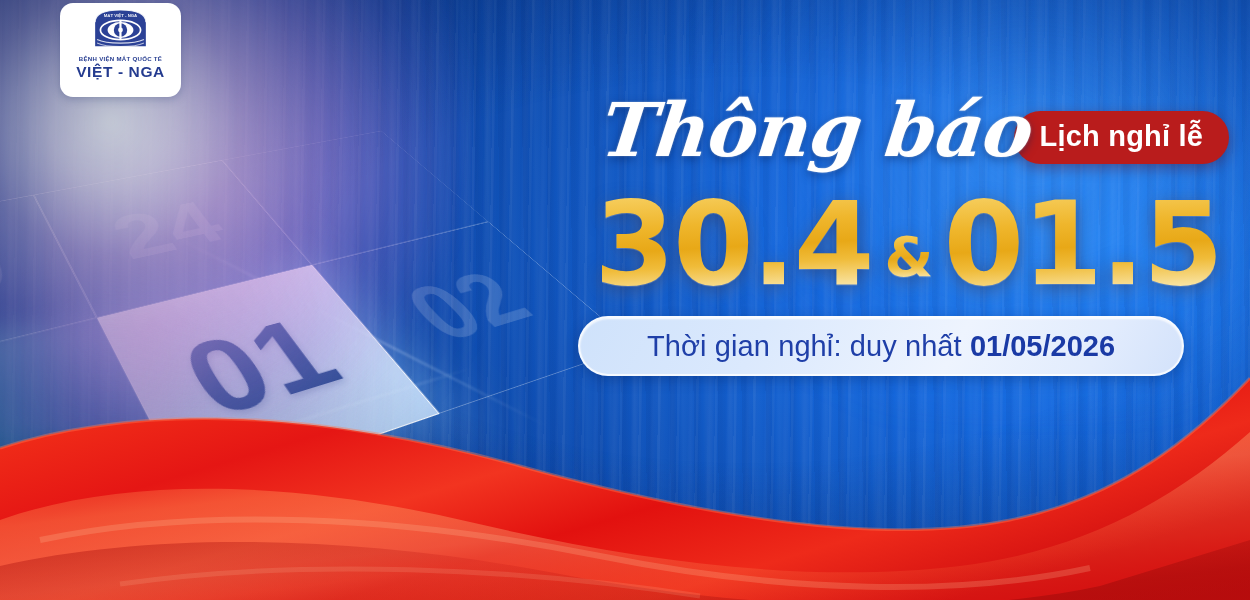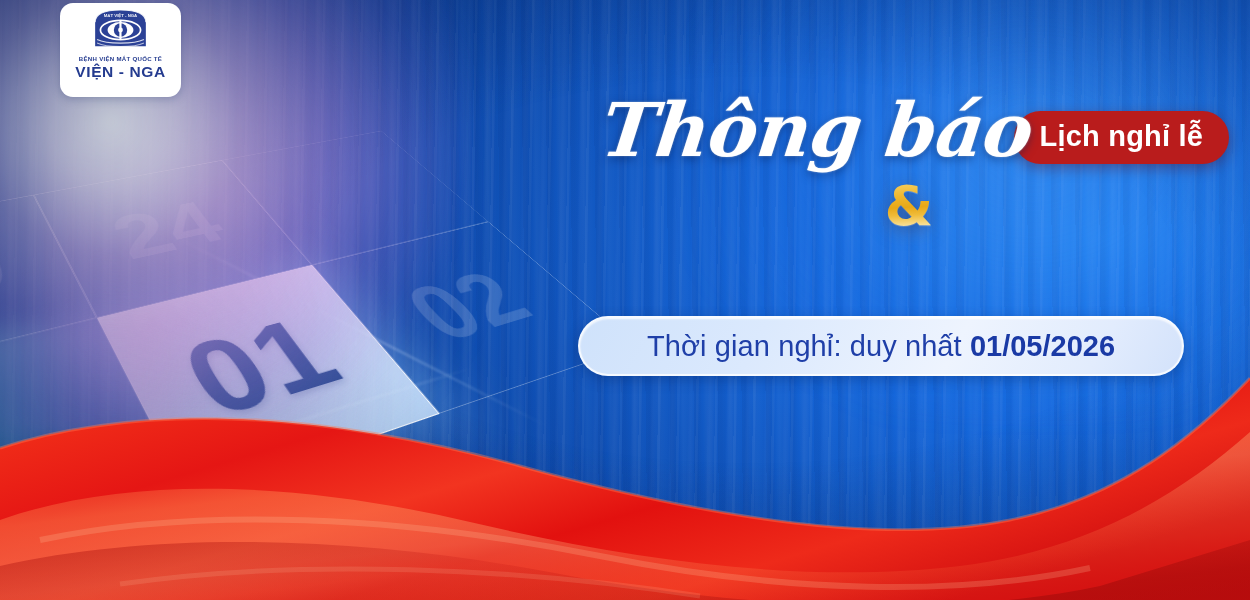--- a/index.html
+++ b/index.html
@@ -328,32 +328,34 @@
       <text x="65" y="19" text-anchor="middle" font-family="Liberation Sans, sans-serif" font-size="9" font-weight="700" fill="#ffffff" opacity="0.92">MẮT VIỆT - NGA</text>
       <ellipse cx="65" cy="46" rx="42" ry="20" fill="none" stroke="#ffffff" stroke-width="3.6"></ellipse>
       <ellipse cx="65" cy="46" rx="27" ry="16.5" fill="#ffffff"></ellipse>
       <ellipse cx="65" cy="46" rx="14" ry="14" fill="#2b4196"></ellipse>
       <rect x="62.6" y="26" width="4.6" height="40" rx="2" fill="#ffffff"></rect>
       <ellipse cx="65" cy="46" rx="5" ry="5" fill="#ffffff"></ellipse>
       <path d="M16 66 C36 76 94 76 114 66" fill="none" stroke="#ffffff" stroke-width="2.4" opacity="0.8"></path>
       <path d="M16 73 C36 83 94 83 114 73" fill="none" stroke="#ffffff" stroke-width="2.2" opacity="0.65"></path>
     </svg>
     <div class="logo-sub">BỆNH VIỆN MẮT QUỐC TẾ</div>
-    <div class="logo-name">VIỆN - NGA</div>
+    <div class="logo-name">VIỆT - NGA</div>
   </div>
 
   <div class="content">
 
     <div class="headline-row">
       <div class="script">Thông báo</div>
       <div class="badge">Lịch nghỉ lễ</div>
     </div>
 
     <div class="bigdate">
+      <span class="gold">30.4</span>
       <span class="gold gold-amp">&amp;</span>
+      <span class="gold">01.5</span>
     </div>
 
     <div class="pill pill-1">
       <span class="pill-text"><span>Thời gian nghỉ: duy nhất </span><b>01/05/2026</b></span>
     </div>
 
 
   </div>
 </div>
 

